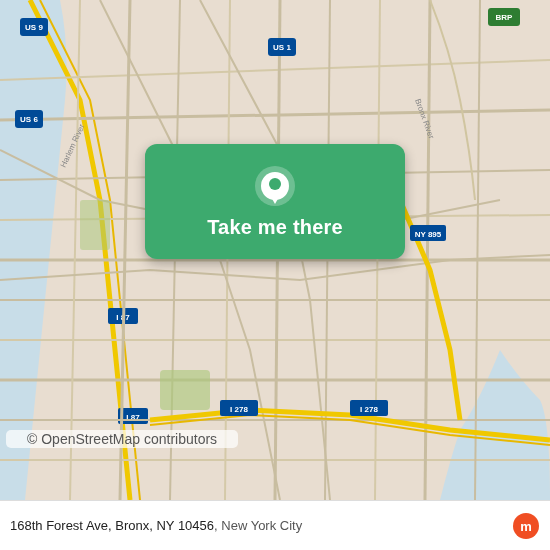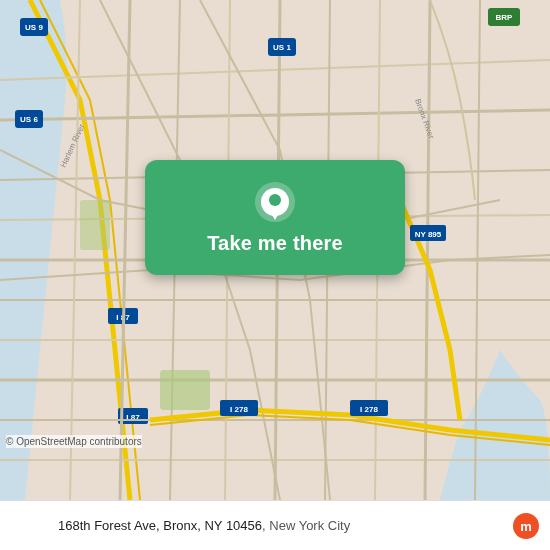--- a/index.html
+++ b/index.html
@@ -22,21 +22,21 @@
 
     
     #map-svg {
       width: 100%;
       height: 100%;
     }
 
     
     #card-overlay {
       position: absolute;
-      top: 160px;
+      top: 144px;
       left: 145px;
       width: 260px;
       height: 115px;
       background: #3daa6e;
       border-radius: 12px;
       display: flex;
       flex-direction: column;
       align-items: center;
       justify-content: center;
       gap: 8px;
@@ -70,21 +70,20 @@
       align-items: center;
       justify-content: space-between;
       padding: 0 10px 0 10px;
       border-top: 1px solid #ddd;
     }
 
     #address-text {
       font-size: 13px;
       color: #222;
       flex: 1;
-      margin-left: 48px;
     }
 
     #address-text span.city {
       color: #555;
     }
 
     #moovit-logo {
       display: flex;
       align-items: center;
       gap: 4px;
@@ -98,25 +97,25 @@
     #moovit-text {
       font-size: 18px;
       font-weight: 700;
       color: #333;
     }
 
     #copyright-text {
       position: absolute;
       bottom: 52px;
       left: 6px;
-      font-size: 10px;
+      font-size: 14px;
       color: #555;
       background: rgba(255,255,255,0.7);
-      padding: 1px 0;
-      border-radius: 0;
+      padding: 1px 21px;
+      border-radius: 5px;
     }
   </style>
 </head>
 <body>
 
 <div id="map-container">
   <svg id="map-svg" viewBox="0 0 550 500" xmlns="http://www.w3.org/2000/svg">
 
     <rect width="550" height="500" fill="#e8ddd0"></rect>
 

